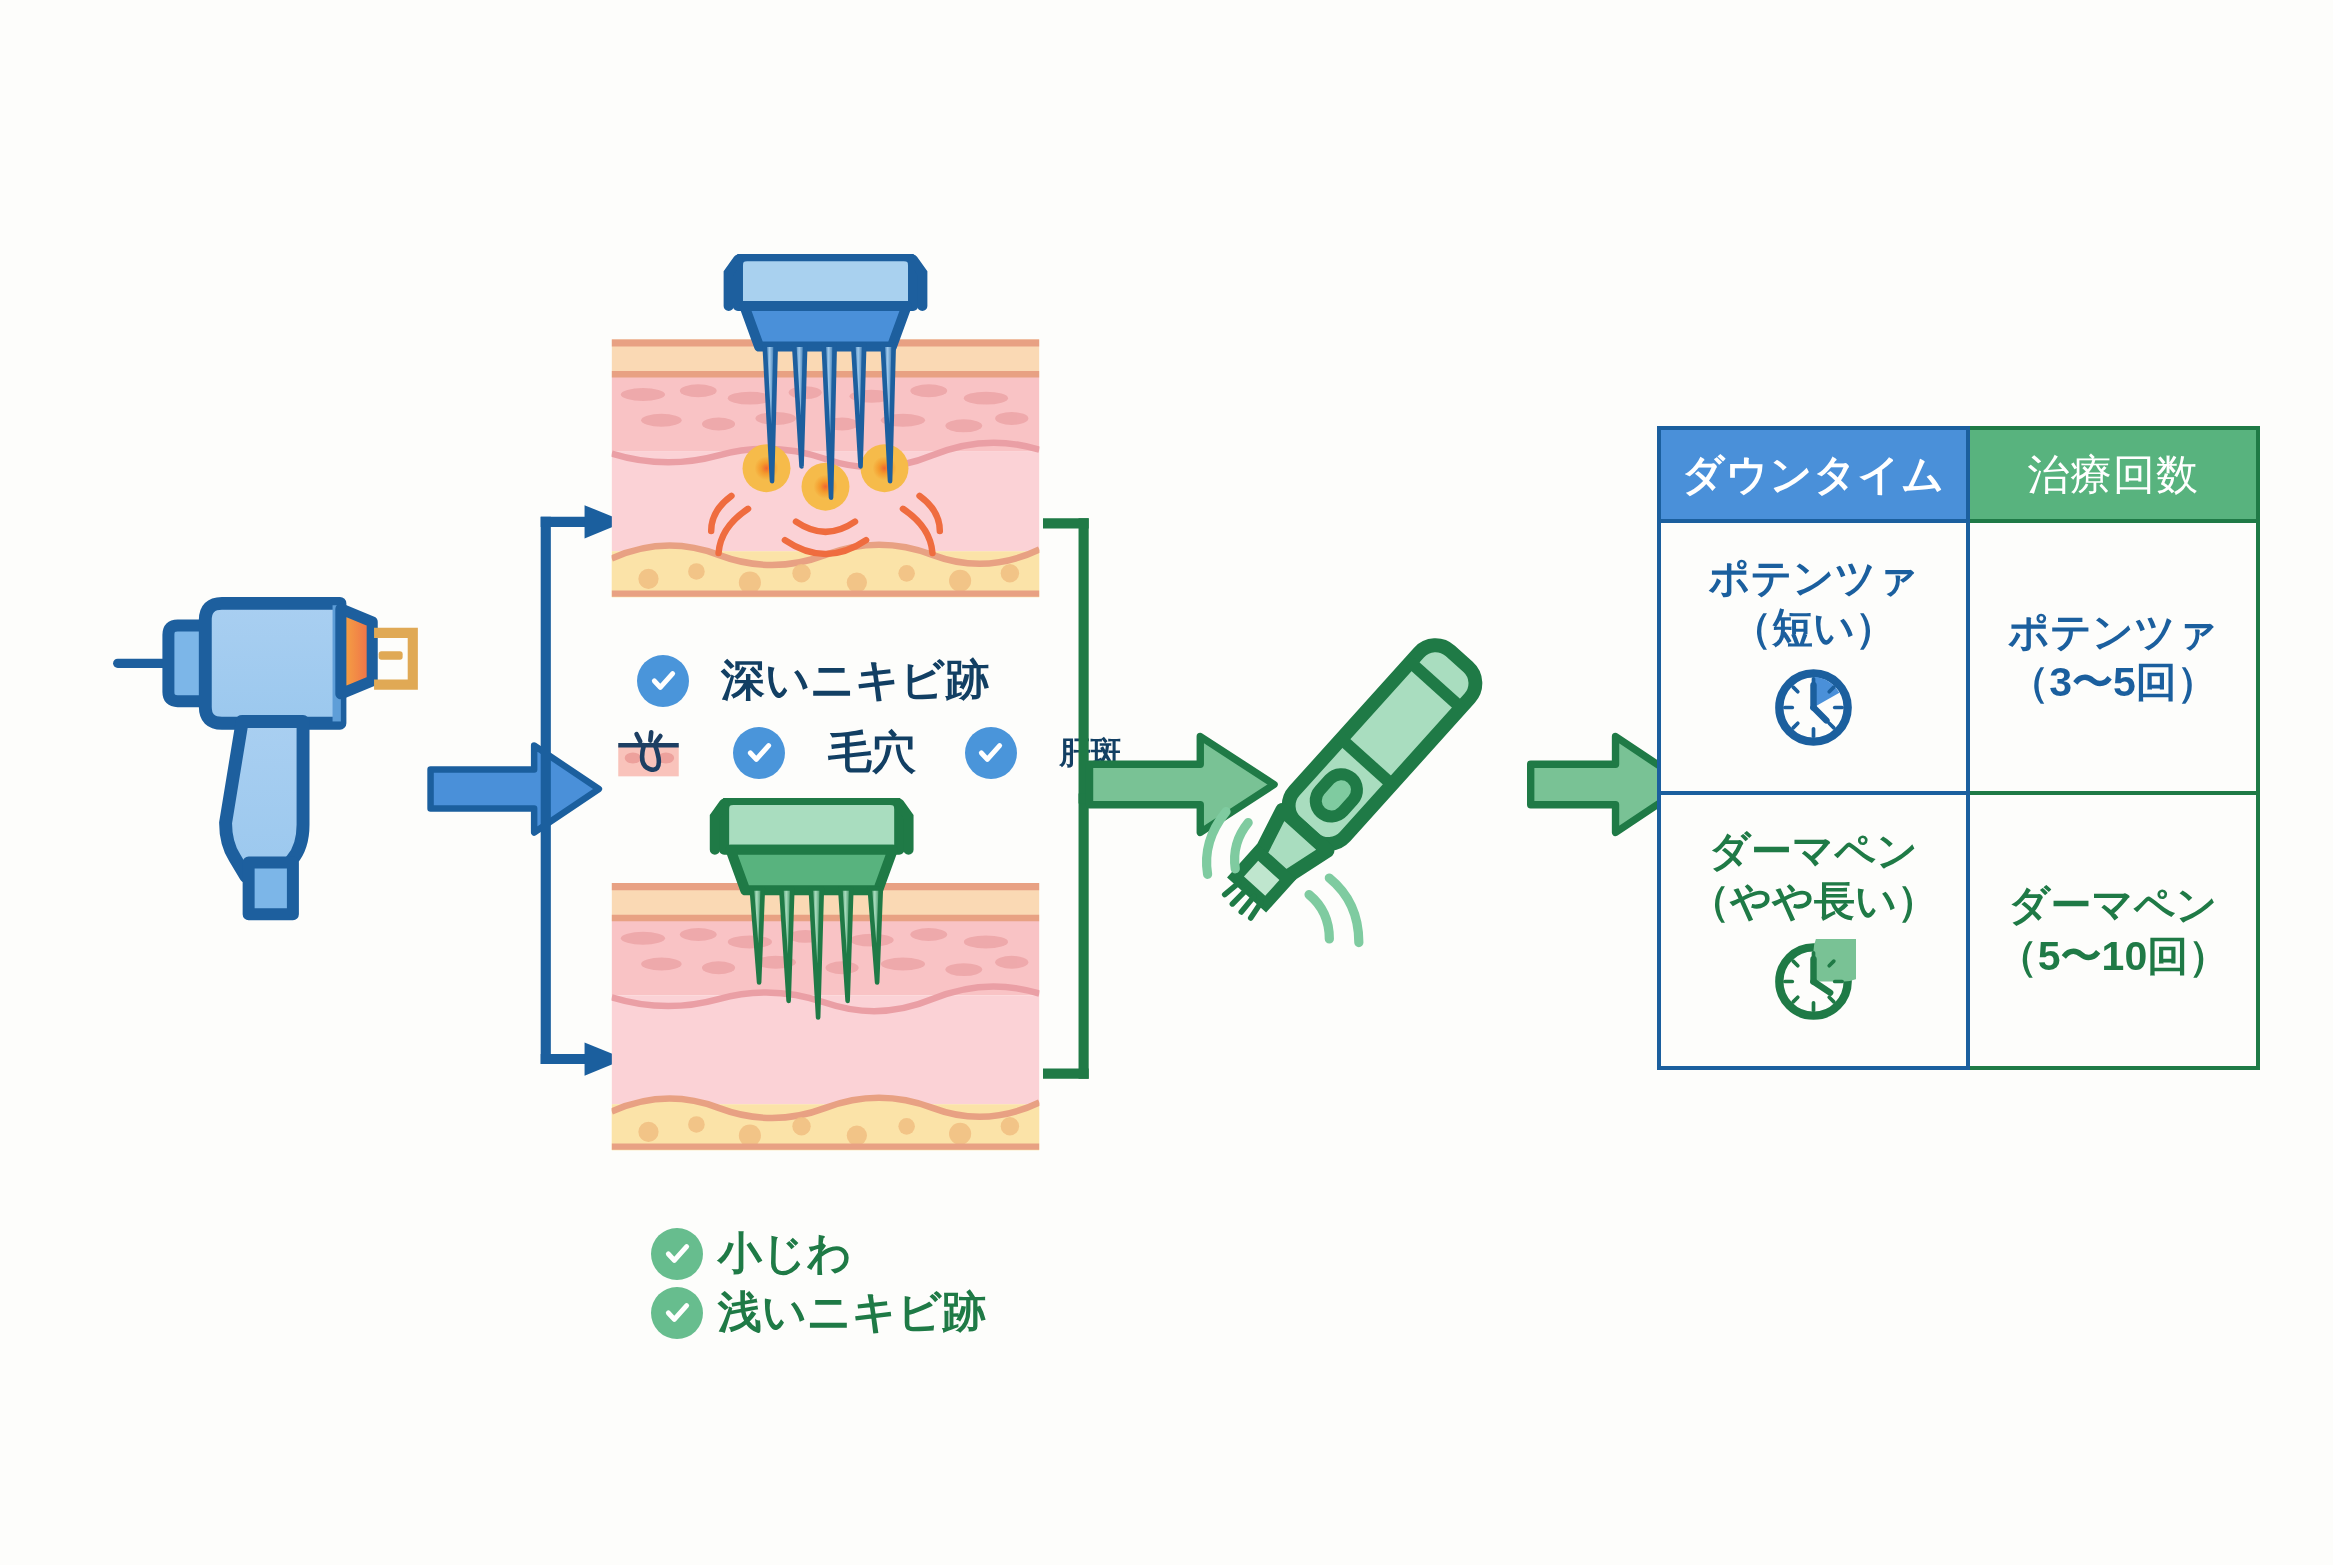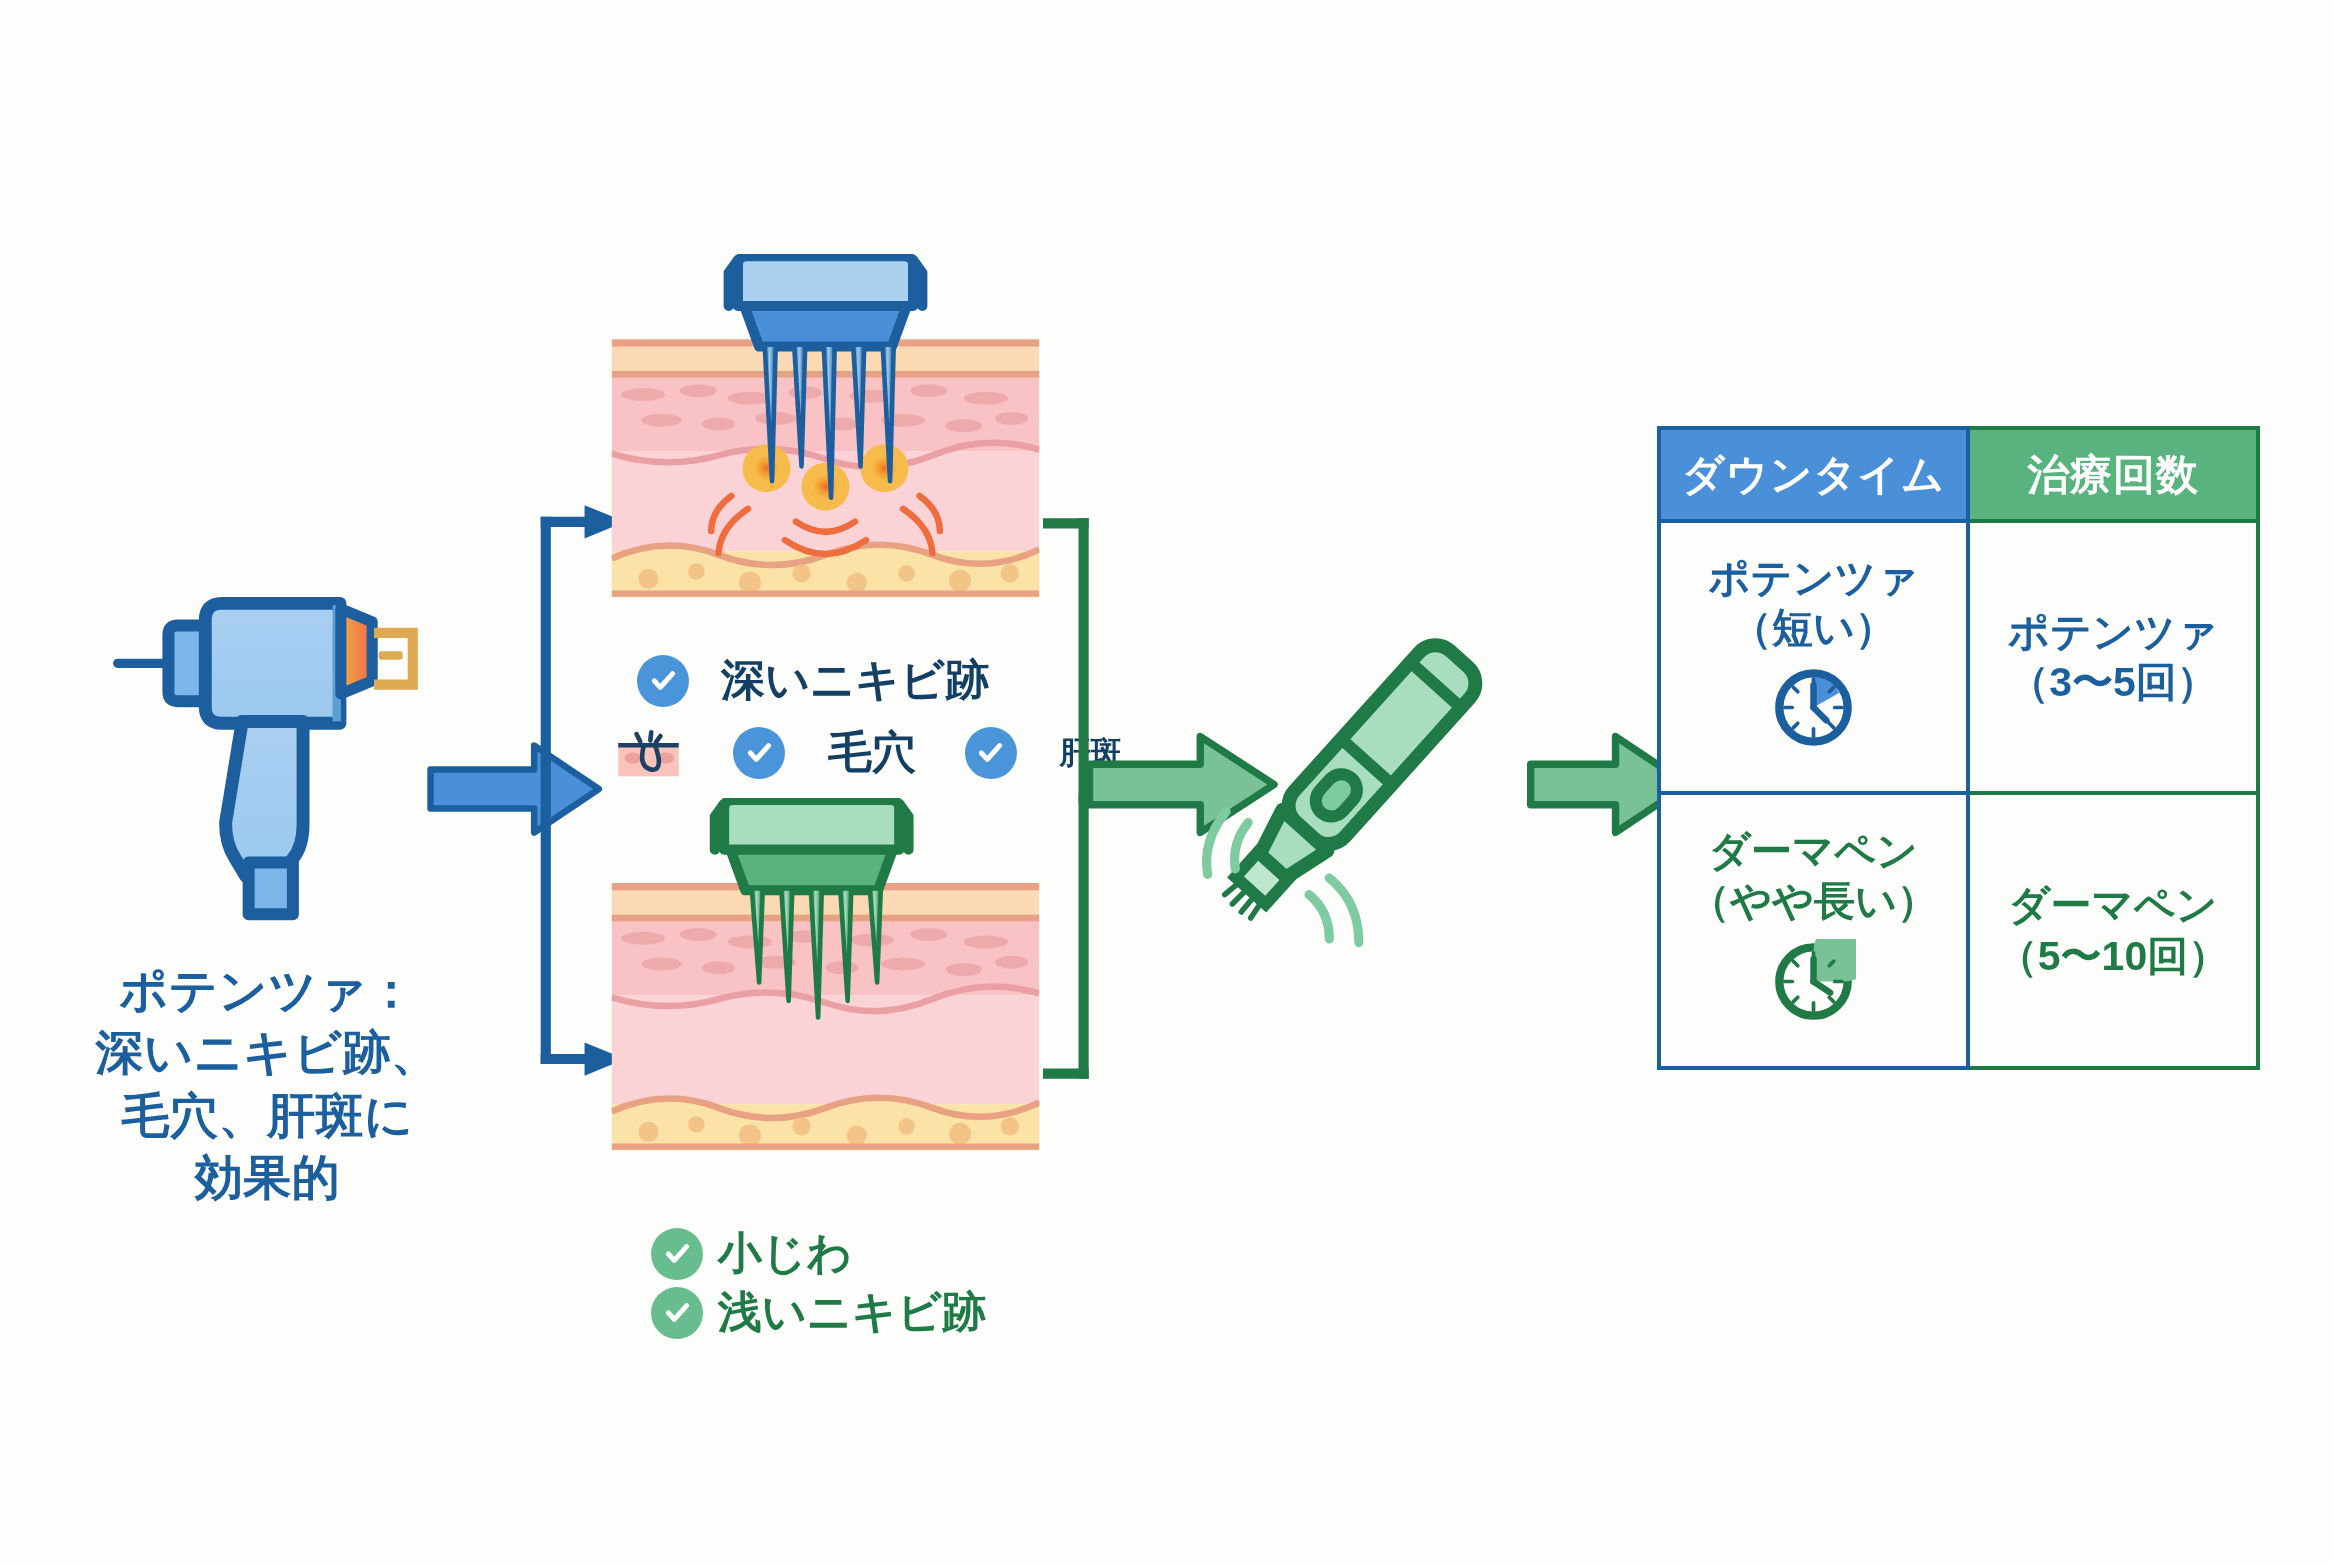--- a/index.html
+++ b/index.html
@@ -49,21 +49,21 @@
     padding:0;margin:0;vertical-align:middle;text-align:center;
   }
   .th-blue{
     background:#4a90d9;color:#ffffff;
     border:4.6px solid #1b5f9e;
     font-size:42px;font-weight:bold;letter-spacing:0.9px;
   }
   .th-green{
     background:#58b37e;color:#ffffff;
     border:4.6px solid #1f7a46;
-    font-size:42px;font-weight:bold;letter-spacing:0.9px;
+    font-size:42px;font-weight:normal;letter-spacing:0.9px;
   }
   .td-blue{
     border:4.6px solid #1b5f9e;color:#1b5f9e;
     font-size:41px;font-weight:bold;line-height:1.22;
   }
   .td-green{
     border:4.6px solid #1f7a46;color:#1f7a46;
     font-size:41px;font-weight:bold;line-height:1.22;
   }
   .cell-inner{display:flex;flex-direction:column;align-items:center;justify-content:center;gap:7.4px;}
@@ -100,24 +100,20 @@
 
       <path d="M295 56 h42 v56 h-42" fill="none" stroke="#e0a955" stroke-width="11"></path>
       <rect x="300" y="76" width="26" height="9" rx="3" fill="#e0a955"></rect>
 
       <path d="M152 152 h66 v112 q0 24 -12 38 l-14 18 h-36 l-12-20 q-10-16 -10-38 z" fill="url(#gunGrad)" stroke="#1d5f9e" stroke-width="14" stroke-linejoin="round"></path>
 
       <path d="M159 305 h48 v56 h-48 z" fill="#7cb6e8" stroke="#1d5f9e" stroke-width="13" stroke-linejoin="round"></path>
     </svg>
   </div>
 
-  <div class="abs caption blue" style="left:46px;top:960px;width:443px;font-size:48px;">ポテンツァ：
-深いニキビ跡、
-毛穴、肝斑に
-効果的</div>
 
   <div class="abs" style="left:425px;top:738px;width:185px;height:102px;">
     <svg viewBox="0 0 200 110" width="185" height="102">
       <path d="M6 34 h112 v-26 l70 47 -70 47 v-26 h-112 z" fill="#4a90d9" stroke="#1b5f9e" stroke-width="7" stroke-linejoin="round"></path>
     </svg>
   </div>
 
   <div class="abs" style="left:531px;top:494px;width:120px;height:591px;">
     <svg viewBox="0 0 130 640" width="120" height="591">
       <g fill="none" stroke="#1b5f9e" stroke-width="11" stroke-linecap="square">

